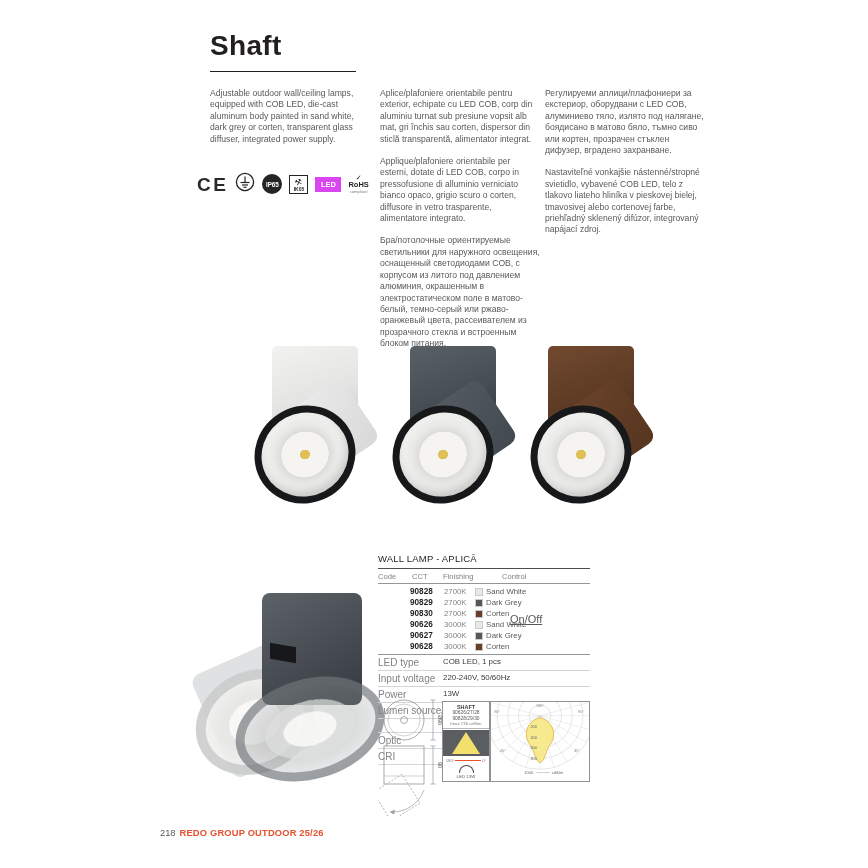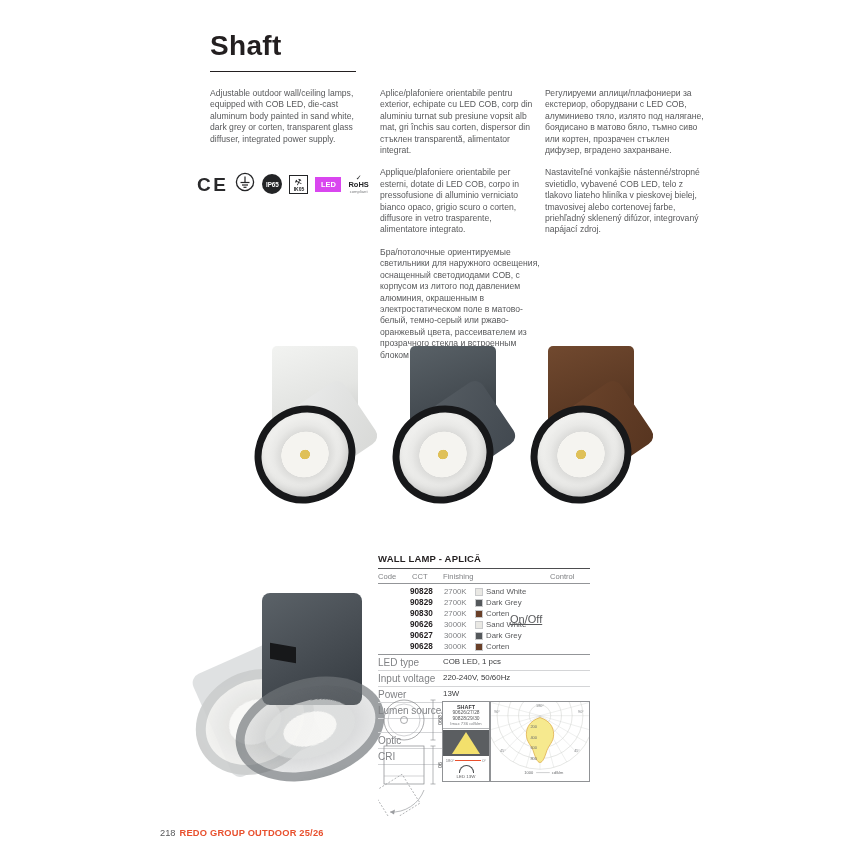--- a/index.html
+++ b/index.html
@@ -60,23 +60,23 @@
                    background:radial-gradient(closest-side,#fbfbf9 0%,#fbfbf9 52%,#e7e7e5 53%,#f1f1ef 100%); opacity:0.9; }
   .wp-base { position:absolute; left:64px; top:10px; width:100px; height:112px; border-radius:8px;
              background:linear-gradient(150deg,#5b6268 0%,#4a5056 45%,#343a40 100%); }
   .wp-slot { position:absolute; left:72px; top:62px; width:26px; height:16px; background:#17181a; transform:skewY(10deg); }
   .wp-glass { position:absolute; left:36px; top:96px; width:152px; height:100px; border-radius:50%;
               border:9px solid rgba(98,103,107,0.55); box-sizing:border-box; transform:rotate(-16deg);
               background:radial-gradient(closest-side,rgba(246,246,244,0.95) 0%,rgba(246,246,244,0.95) 40%,rgba(212,214,214,0.8) 41%,rgba(212,214,214,0.8) 68%,rgba(150,153,155,0.35) 69%,rgba(170,173,175,0.3) 100%); }
 
   
   .spec-table { position:absolute; left:378px; top:553px; width:212px; }
-  .st-title { font-size:9.5px; font-weight:700; color:#231f20; letter-spacing:0.2px; padding-bottom:4px; border-bottom:1.4px solid #4d4d4f; }
+  .st-title { font-size:9.5px; font-weight:400; color:#231f20; letter-spacing:0.2px; padding-bottom:4px; border-bottom:1.4px solid #4d4d4f; }
   .st-head { display:flex; color:#808285; font-size:7.6px; padding:3px 0 2px 0; border-bottom:1px solid #939598; }
-  .c-code { width:34px; } .c-cct { width:31px; } .c-fin { width:59px; } .c-ctrl { flex:1;margin-left:48px; }
+  .c-code { width:34px; } .c-cct { width:31px; } .c-fin { width:59px; } .c-ctrl { flex:1; }
   .st-rows { position:relative; padding:2px 0 2px 0; border-bottom:1px solid #939598; }
   .st-row { display:flex; align-items:center; height:11px; }
   .st-row .c-code { font-size:8.2px; font-weight:700; color:#231f20;padding-left:32px; }
   .st-row .c-cct { font-size:7.8px; color:#808285; }
   .fin-wrap { display:flex; align-items:center; }
   .swatch { width:8px; height:8px; margin-right:3px; border:0.5px solid #c9cacc; box-sizing:border-box; }
   .fin-label { font-size:7.8px; color:#58595b; }
   .ctrl-val { position:absolute; left:132px; top:50%; transform:translateY(-50%); font-size:11px; color:#58595b;text-decoration:underline; }
   .st-spec { display:flex; padding:2.2px 0 1.8px 0; border-bottom:0.8px solid #d4d5d7; }
   .st-spec .sp-label { flex:0 0 65px; font-size:10px; color:#808285; white-space:nowrap; }
@@ -108,21 +108,21 @@
 
 <div class="page">
 
   <div class="title">Shaft</div>
   <div class="title-rule"></div>
 
   <div class="col col1">
     <p>Adjustable outdoor wall/ceiling lamps, equipped with COB LED, die-cast aluminum body painted in sand white, dark grey or corten, transparent glass diffuser, integrated power supply.</p>
   </div>
   <div class="col col2">
-    <p>Aplice/plafoniere orientabile pentru exterior, echipate cu LED COB, corp din aluminiu turnat sub presiune vopsit alb mat, gri închis sau corten, dispersor din стъклен transparentă, alimentator integrat.</p>
+    <p>Aplice/plafoniere orientabile pentru exterior, echipate cu LED COB, corp din aluminiu turnat sub presiune vopsit alb mat, gri închis sau corten, dispersor din sticlă transparentă, alimentator integrat.</p>
     <p>Applique/plafoniere orientabile per esterni, dotate di LED COB, corpo in pressofusione di alluminio verniciato bianco opaco, grigio scuro o corten, diffusore in vetro trasparente, alimentatore integrato.</p>
     <p>Бра/потолочные ориентируемые светильники для наружного освещения, оснащенный светодиодами COB, с корпусом из литого под давлением алюминия, окрашенным в электростатическом поле в матово-белый, темно-серый или ржаво-оранжевый цвета, рассеивателем из прозрачного стекла и встроенным блоком питания.</p>
   </div>
   <div class="col col3">
     <p>Регулируеми аплици/плафониери за екстериор, оборудвани с LED COB, алуминиево тяло, излято под налягане, боядисано в матово бяло, тъмно сиво или кортен, прозрачен стъклен дифузер, вградено захранване.</p>
     <p>Nastaviteľné vonkajšie nástenné/stropné svietidlo, vybavené COB LED, telo z tlakovo liateho hliníka v pieskovej bielej, tmavosivej alebo cortenovej farbe, priehľadný sklenený difúzor, integrovaný napájací zdroj.</p>
   </div>
 
   <div class="certs">
     <span class="ce">CE</span>

